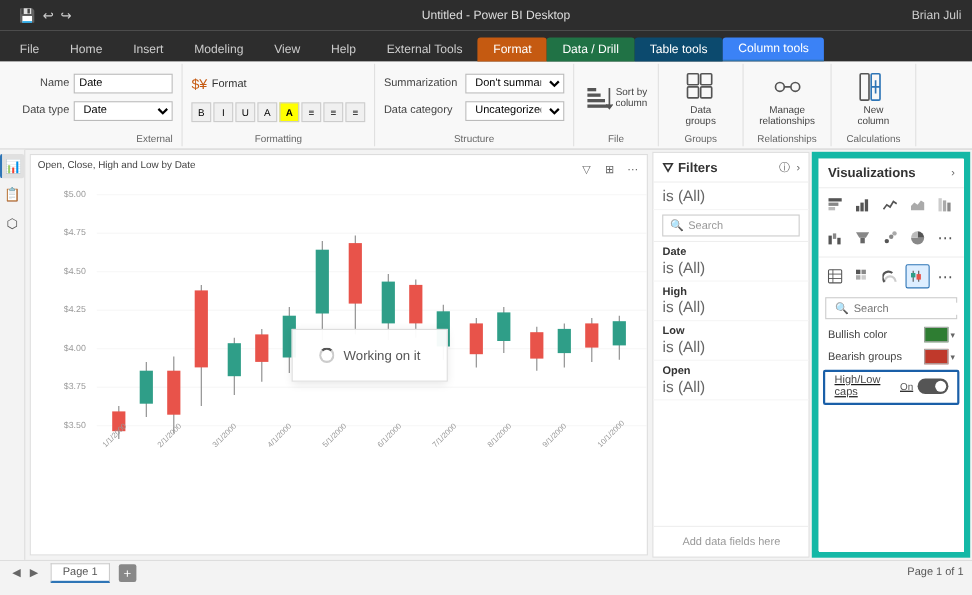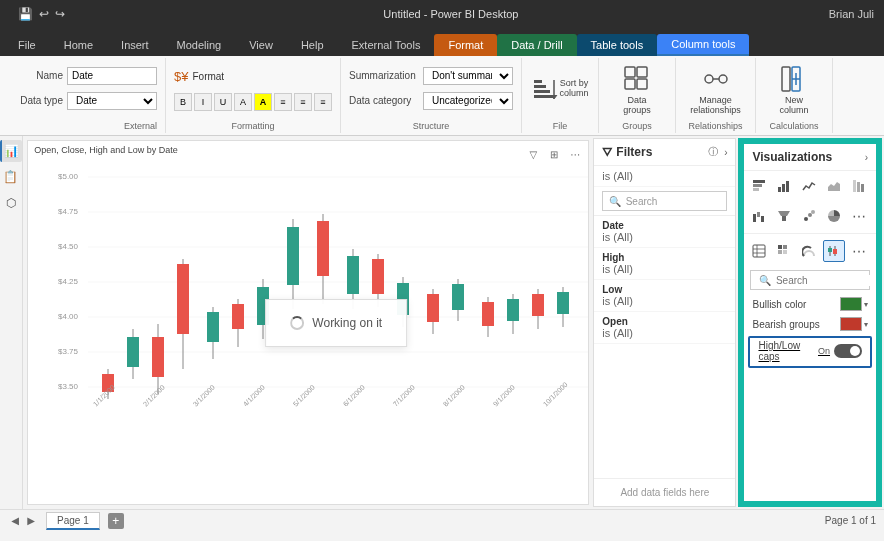--- a/index.html
+++ b/index.html
@@ -290,21 +290,21 @@
       align-items: center;
       color: #999;
       background: #fff;
     }
     .filter-item {
       padding: 4px 8px;
       border-bottom: 1px solid #f5f5f5;
       cursor: pointer;
     }
     .filter-item-name { font-size: 10px; font-weight: 600; color: #333; }
-    .filter-item-sub { font-size: 11px; color: #666; }
+    .filter-item-sub { font-size: 14px; color: #666; }
     .add-data-fields {
       padding: 8px;
       font-size: 10px;
       color: #999;
       text-align: center;
       border-top: 1px solid #eee;
       margin-top: auto;
     }
 
     

